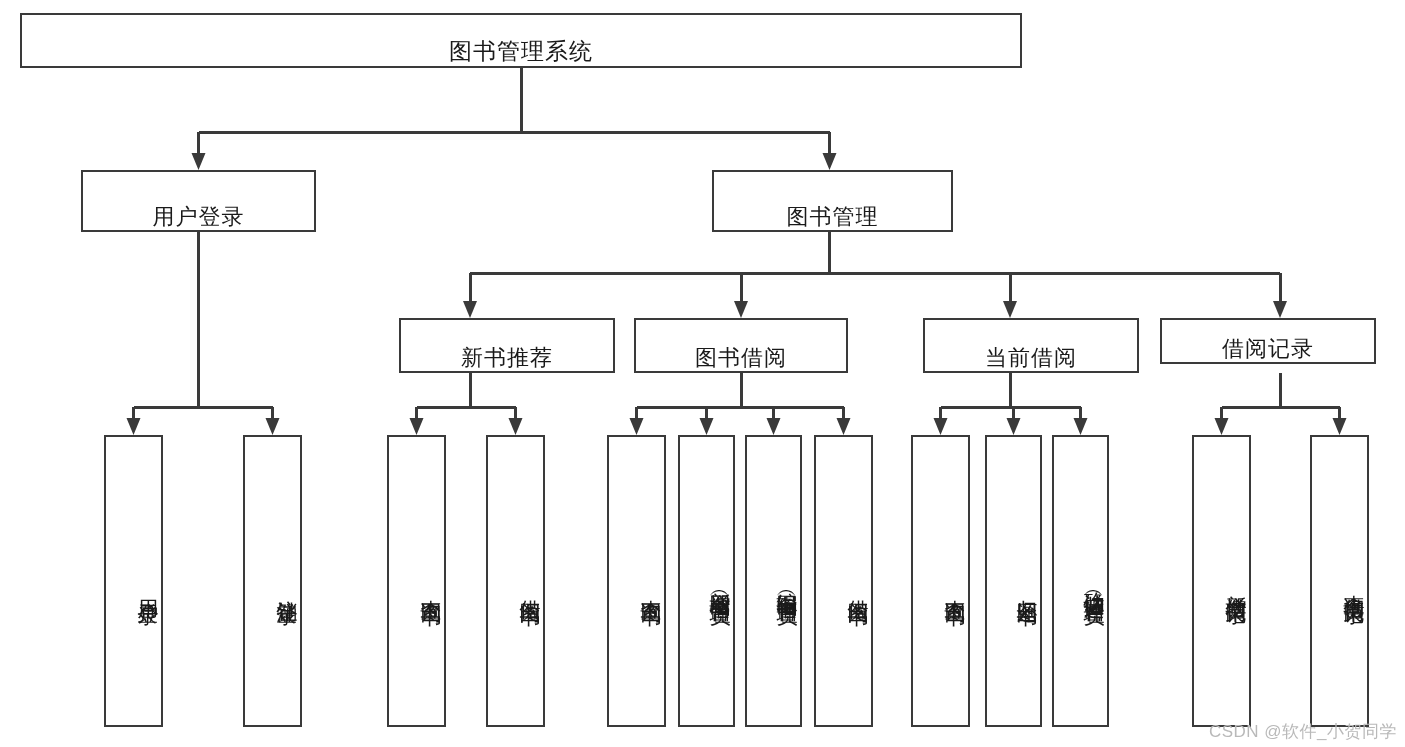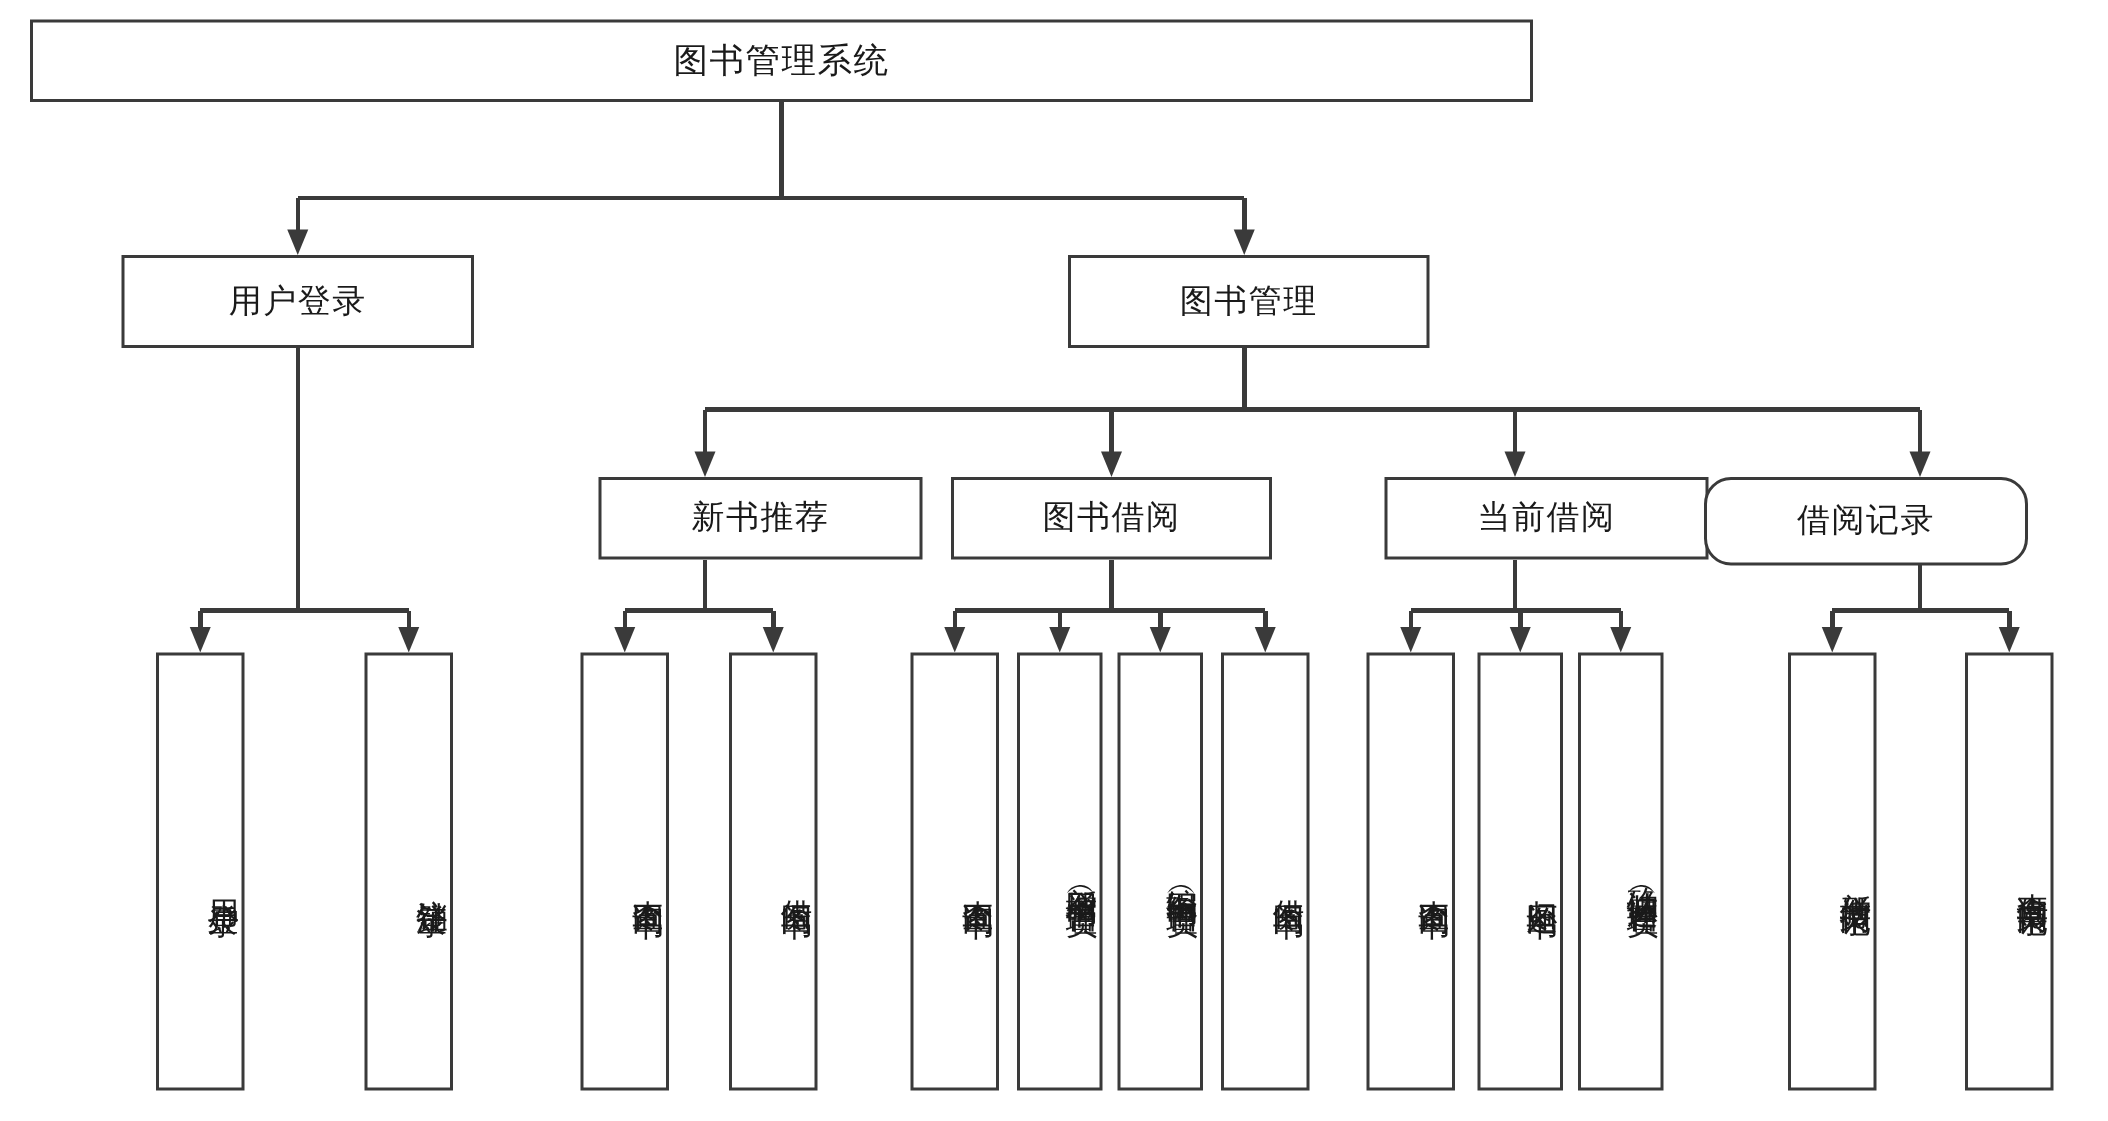--- a/index.html
+++ b/index.html
@@ -24,21 +24,21 @@
     width: 1405px;
     height: 747px;
     pointer-events: none;
   }
   .node {
     position: absolute;
     box-sizing: border-box;
     background: #ffffff;
     border: 2px solid #3a3a3a;
     display: flex;
-    align-items: center;
+    align-items: flex-end;
     justify-content: center;
     text-align: center;
     color: #1a1a1a;
     overflow: hidden;
   }
   .node.horiz {
     font-size: 22px;
     letter-spacing: 1px;
     line-height: 1.2;
   }
@@ -141,21 +141,21 @@
       </div>
       <div class="node horiz" style="left: 362px; top: 318px; width: 216px; height: 55px; margin-left: 37px;">
         <span class="vlabel">新书推荐</span>
       </div>
       <div class="node horiz" style="left: 634px; top: 318px; width: 214px; height: 55px;">
         <span class="vlabel">图书借阅</span>
       </div>
       <div class="node horiz" style="left: 902px; top: 318px; width: 216px; height: 55px; margin-left: 21px;">
         <span class="vlabel">当前借阅</span>
       </div>
-      <div class="node horiz" style="left: 1136px; top: 318px; width: 216px; height: 59px; border-radius: 18px;">
+      <div class="node horiz" style="left: 1160px; top: 318px; width: 216px; height: 46px;">
         <span class="vlabel">借阅记录</span>
       </div>
       <div class="node vert" style="left: 104px; top: 435px; width: 59px; height: 292px;">
         <span class="vlabel">用户登录</span>
       </div>
       <div class="node vert" style="left: 243px; top: 435px; width: 59px; height: 292px;">
         <span class="vlabel">注销登录</span>
       </div>
       <div class="node vert" style="left: 387px; top: 435px; width: 59px; height: 292px;">
         <span class="vlabel">查询图书</span>
@@ -184,13 +184,14 @@
       <div class="node vert tall" style="left: 1052px; top: 435px; width: 57px; height: 292px;">
         <span class="vlabel">确认归还（管理员）</span>
       </div>
       <div class="node vert tall" style="left: 1192px; top: 435px; width: 59px; height: 292px;">
         <span class="vlabel">新增借阅记录</span>
       </div>
       <div class="node vert tall" style="left: 1310px; top: 435px; width: 59px; height: 292px;">
         <span class="vlabel">查询借阅记录</span>
       </div>
     </div>
+  <div id="watermark">CSDN @软件_小贺同学</div>
 </div>
 
 </body></html>

